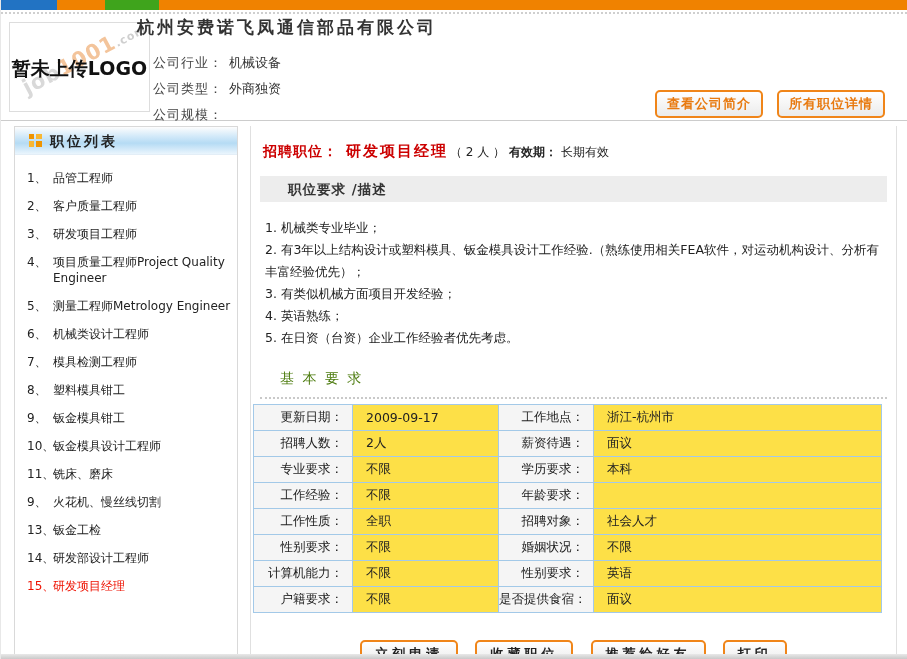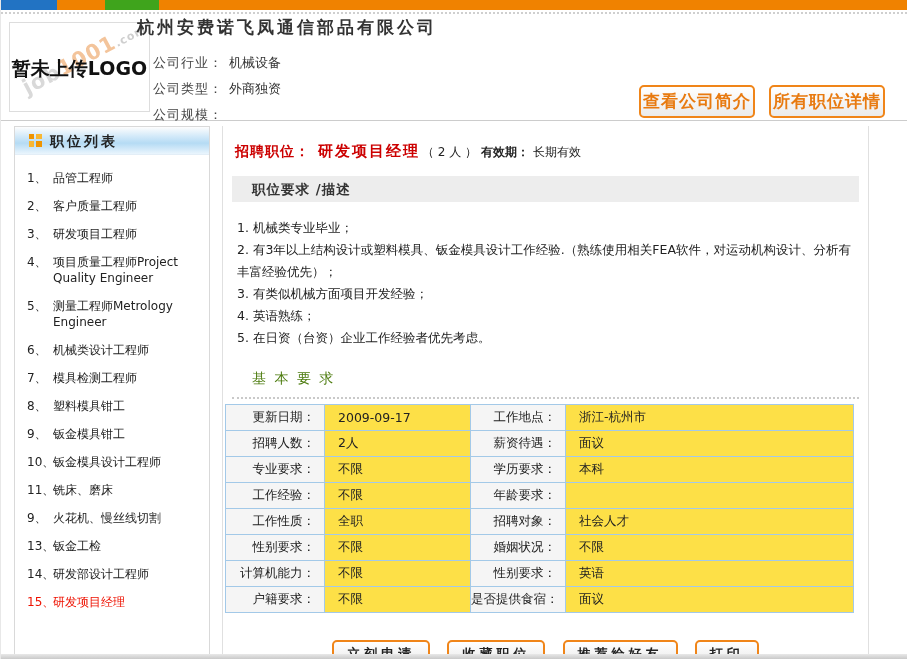--- a/index.html
+++ b/index.html
@@ -45,34 +45,34 @@
   .company-fields { position: absolute; left: 152px; top: 36px; }
   .company-field { height: 26px; line-height: 26px; font-size: 13px; }
   .company-field .f-label { color: #444; letter-spacing: 1px; }
   .company-field .f-value { color: #333; margin-left: 6px; }
   .header-buttons { position: absolute; right: 22px; bottom: 2px; }
 
   .btn-orange {
     display: inline-block;
     border: 2px solid #f08519; border-radius: 5px;
     background: linear-gradient(#ffffff, #ebebeb);
-    padding: 3px 2px; margin-left: 9px;
+    padding: 3px 10px; margin-left: 9px;
     font-family: "DejaVu Sans", sans-serif;
-    font-size: 17px; font-weight: bold; letter-spacing: 1px;
+    font-size: 13px; font-weight: bold; letter-spacing: 1px;
     color: #e87a10; cursor: pointer;
   }
 
   .header-divider { border-top: 1px solid #ccc; }
 
   
   .body-row { display: flex; align-items: stretch; height: 535px; padding-top: 5px; }
 
   
   .sidebar {
-    margin-left: 13px; width: 196px;
+    margin-left: 13px; width: 224px;
     border: 1px solid #d9d9d9; background: #fff;
   }
   .sidebar-header {
     height: 28px; line-height: 28px;
     background: linear-gradient(#fdfdfd 0%, #d2e9f9 35%, #b5dbf4 60%, #eaf5fd 100%);
     border-bottom: 1px solid #e3eef7;
     display: flex; align-items: center;
   }
   .sidebar-header .grid-icon { margin: 0 8px 0 14px; display: inline-flex; }
   .sidebar-title { font-size: 14px; font-weight: bold; color: #222; letter-spacing: 3px; }
@@ -90,21 +90,21 @@
   }
   .job-line { margin: 16px 0 0 12px; font-size: 12px; color: #222; }
   .job-line .jl-label { color: #cc0000; font-weight: bold; font-size: 14px; letter-spacing: 1px; }
   .job-line .jl-title { color: #cc0000; font-weight: bold; font-size: 15px; letter-spacing: 2px; margin-left: 8px; }
   .job-line .jl-count { font-size: 12px; color: #222; margin-left: 2px; }
   .job-line .jl-valid-label { font-size: 12px; color: #222; font-weight: bold; }
   .job-line .jl-valid { font-size: 12px; color: #222; margin-left: 4px; }
 
   .section-bar {
     margin: 15px 9px 0 9px; height: 26px; line-height: 26px;
-    background: #ededed; padding-left: 20px;
+    background: #ededed; padding-left: 28px;
     font-size: 13.5px; font-weight: bold; color: #333; letter-spacing: 1px;
   }
 
   .reqs { margin: 15px 14px 0 14px; font-size: 12.5px; color: #222; }
   .req-line { line-height: 22px; }
 
   .basic-title {
     margin: 21px 9px 0 9px; padding: 0 0 9px 20px;
     border-bottom: 2px dotted #c9c9c9;
     font-size: 14px; font-weight: normal; color: #4d7c0f; letter-spacing: 2px;

